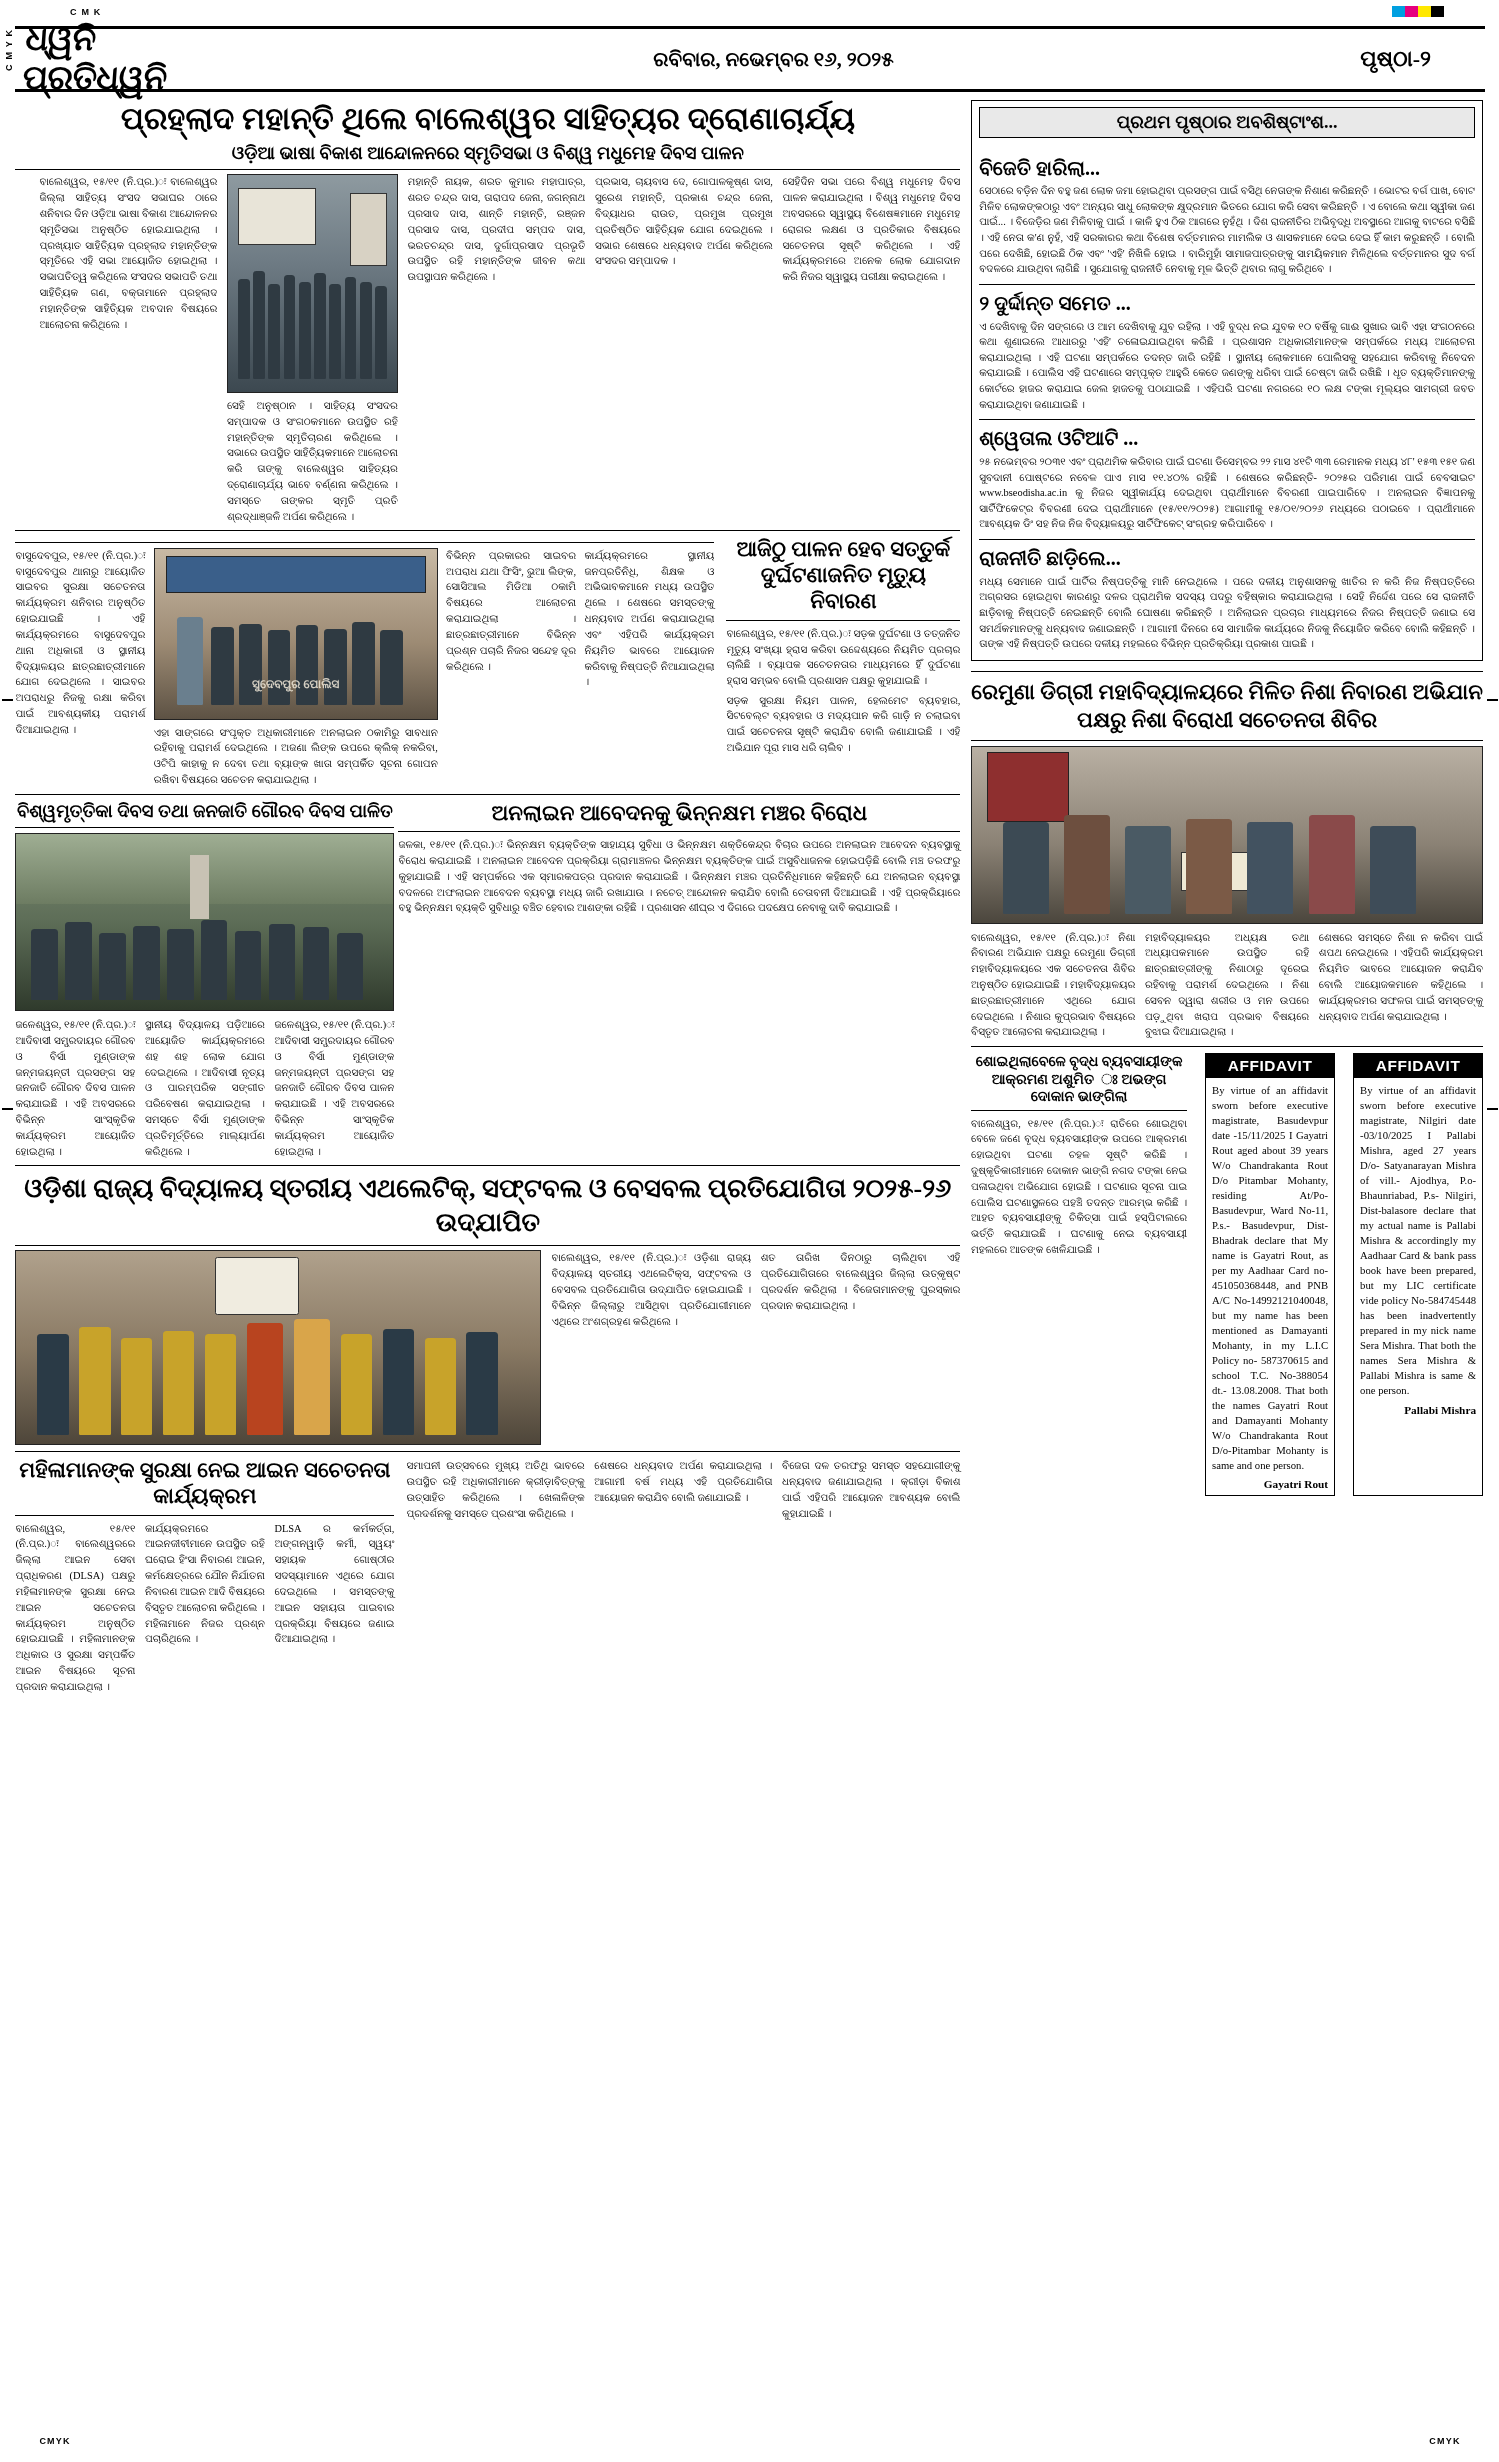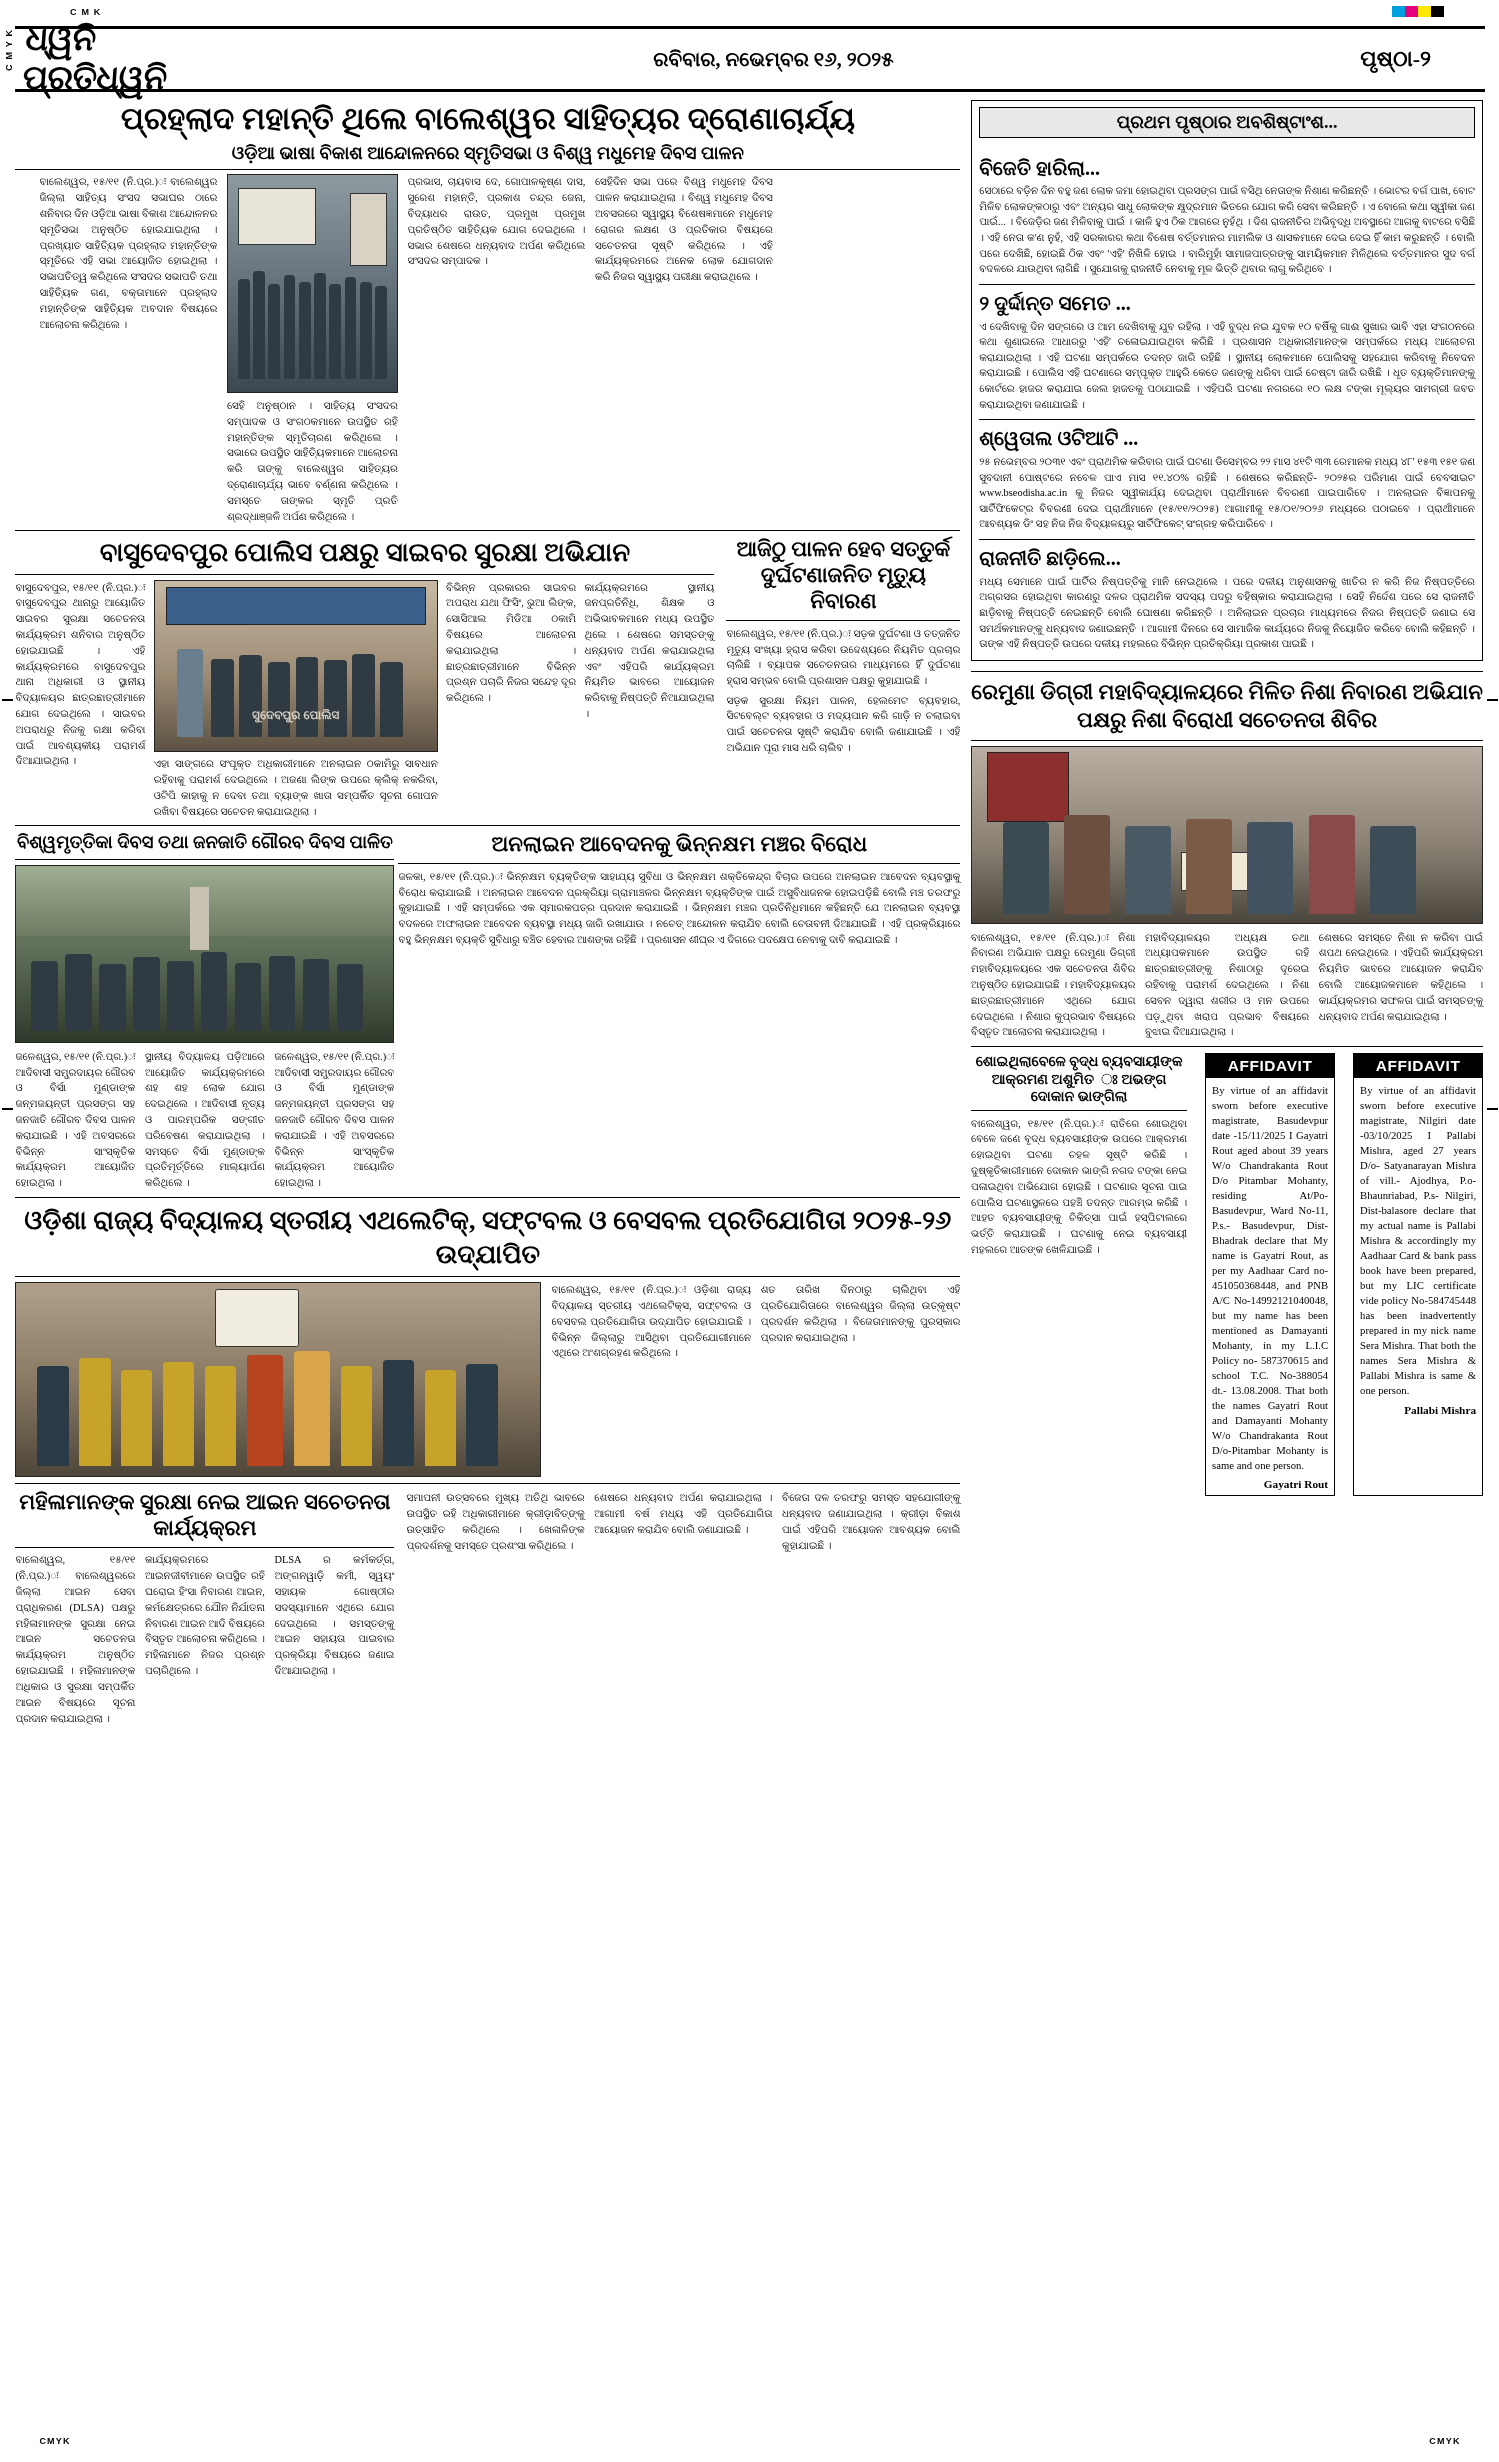--- a/index.html
+++ b/index.html
@@ -230,30 +230,30 @@
                 <div class="fig" style="left:60%;bottom:6%;width:7%;height:44%;"></div>
                 <div class="fig" style="left:69%;bottom:6%;width:7%;height:47%;"></div>
                 <div class="fig" style="left:78%;bottom:6%;width:7%;height:45%;"></div>
                 <div class="fig" style="left:87%;bottom:6%;width:7%;height:43%;"></div>
                 <div style="position:absolute;left:6%;top:6%;width:46%;height:26%;background:#e8e4d8;border:1.2px solid #333;"></div>
                 <div style="position:absolute;right:6%;top:8%;width:22%;height:34%;background:#d8d2c4;border:1.2px solid #333;"></div>
               </div>
             </div>
             <div class="body-col odia" style="margin-top:4.7px;">ସେହି ଅନୁଷ୍ଠାନ । ସାହିତ୍ୟ ସଂସଦର ସମ୍ପାଦକ ଓ ସଂଗଠକମାନେ ଉପସ୍ଥିତ ରହି ମହାନ୍ତିଙ୍କ ସ୍ମୃତିଚାରଣ କରିଥିଲେ । ସଭାରେ ଉପସ୍ଥିତ ସାହିତ୍ୟିକମାନେ ଆଲୋଚନା କରି ତାଙ୍କୁ ବାଲେଶ୍ୱର ସାହିତ୍ୟର ଦ୍ରୋଣାଚାର୍ଯ୍ୟ ଭାବେ ବର୍ଣ୍ଣନା କରିଥିଲେ । ସମସ୍ତେ ତାଙ୍କର ସ୍ମୃତି ପ୍ରତି ଶ୍ରଦ୍ଧାଞ୍ଜଳି ଅର୍ପଣ କରିଥିଲେ ।</div>
           </div>
+          <div class="body-col odia">ମହାନ୍ତି ନାୟକ, ଶରତ କୁମାର ମହାପାତ୍ର, ଶରତ ଚନ୍ଦ୍ର ଦାସ, ତାରାପଦ ଜେନା, ଜଗନ୍ନାଥ ପ୍ରସାଦ ଦାସ, ଶାନ୍ତି ମହାନ୍ତି, ରଞ୍ଜନ ପ୍ରସାଦ ଦାସ, ପ୍ରଦୀପ ସମ୍ପଦ ଦାସ, ଭରତଚନ୍ଦ୍ର ଦାସ, ଦୁର୍ଗାପ୍ରସାଦ ପ୍ରଭୃତି ଉପସ୍ଥିତ ରହି ମହାନ୍ତିଙ୍କ ଜୀବନ କଥା ଉପସ୍ଥାପନ କରିଥିଲେ ।</div>
           <div class="body-col odia">ପ୍ରଭାସ, ଚାୟବାସ ଦେ, ଗୋପାଳକୃଷ୍ଣ ଦାସ, ସୁରେଶ ମହାନ୍ତି, ପ୍ରକାଶ ଚନ୍ଦ୍ର ଜେନା, ବିଦ୍ୟାଧର ରାଉତ, ପ୍ରମୁଖ ପ୍ରମୁଖ ପ୍ରତିଷ୍ଠିତ ସାହିତ୍ୟିକ ଯୋଗ ଦେଇଥିଲେ । ସଭାର ଶେଷରେ ଧନ୍ୟବାଦ ଅର୍ପଣ କରିଥିଲେ ସଂସଦର ସମ୍ପାଦକ ।</div>
           <div class="body-col odia">ସେହିଦିନ ସଭା ପରେ ବିଶ୍ୱ ମଧୁମେହ ଦିବସ ପାଳନ କରାଯାଇଥିଲା । ବିଶ୍ୱ ମଧୁମେହ ଦିବସ ଅବସରରେ ସ୍ୱାସ୍ଥ୍ୟ ବିଶେଷଜ୍ଞମାନେ ମଧୁମେହ ରୋଗର ଲକ୍ଷଣ ଓ ପ୍ରତିକାର ବିଷୟରେ ସଚେତନତା ସୃଷ୍ଟି କରିଥିଲେ । ଏହି କାର୍ଯ୍ୟକ୍ରମରେ ଅନେକ ଲୋକ ଯୋଗଦାନ କରି ନିଜର ସ୍ୱାସ୍ଥ୍ୟ ପରୀକ୍ଷା କରାଇଥିଲେ ।</div>
         </div>
       </div>
 
       <div class="rule"></div>
 
       <div style="display:grid;grid-template-columns: 699px 1fr; gap:12px;">
         <div>
-          <div class="headline h-lg odia">ବାସୁଦେବପୁର ପୋଲିସ ପକ୍ଷରୁ ସାଇବର ସୁରକ୍ଷା ଅଭିଯାନ</div>
           <div class="rule-thin"></div>
           <div style="display:grid;grid-template-columns: 130px 1fr 130px 130px;gap:8.3px;">
             <div class="body-col odia">ବାସୁଦେବପୁର, ୧୫/୧୧ (ନି.ପ୍ର.)ः ବାସୁଦେବପୁର ଥାନାରୁ ଆୟୋଜିତ ସାଇବର ସୁରକ୍ଷା ସଚେତନତା କାର୍ଯ୍ୟକ୍ରମ ଶନିବାର ଅନୁଷ୍ଠିତ ହୋଇଯାଇଛି । ଏହି କାର୍ଯ୍ୟକ୍ରମରେ ବାସୁଦେବପୁର ଥାନା ଅଧିକାରୀ ଓ ସ୍ଥାନୀୟ ବିଦ୍ୟାଳୟର ଛାତ୍ରଛାତ୍ରୀମାନେ ଯୋଗ ଦେଇଥିଲେ । ସାଇବର ଅପରାଧରୁ ନିଜକୁ ରକ୍ଷା କରିବା ପାଇଁ ଆବଶ୍ୟକୀୟ ପରାମର୍ଶ ଦିଆଯାଇଥିଲା ।</div>
             <div>
               <div class="photo ph-stage" style="height:172px;">
                 <div class="inner-figs">
                   <div style="position:absolute;left:4%;top:4%;right:4%;height:22%;background:#3a5f8a;border:1.2px solid #222;"></div>
                   <div class="fig" style="left:8%;bottom:8%;width:9%;height:52%;background:#6a7f8e;"></div>
                   <div class="fig" style="left:20%;bottom:8%;width:8%;height:46%;"></div>
                   <div class="fig" style="left:30%;bottom:8%;width:8%;height:48%;"></div>

